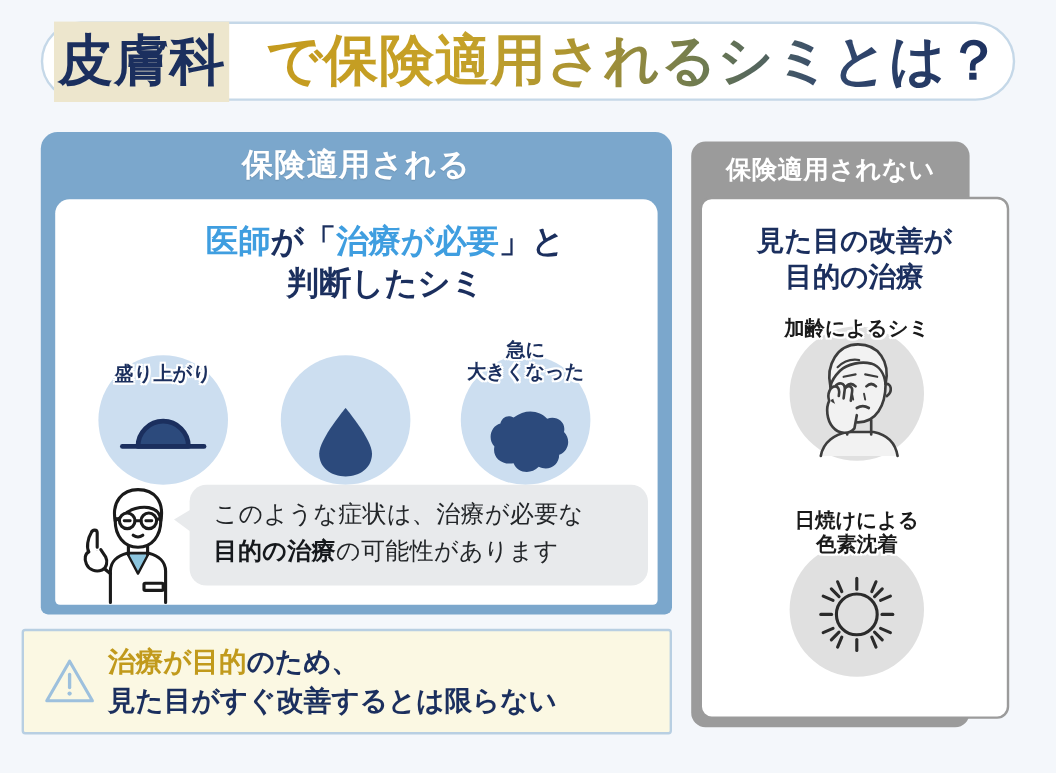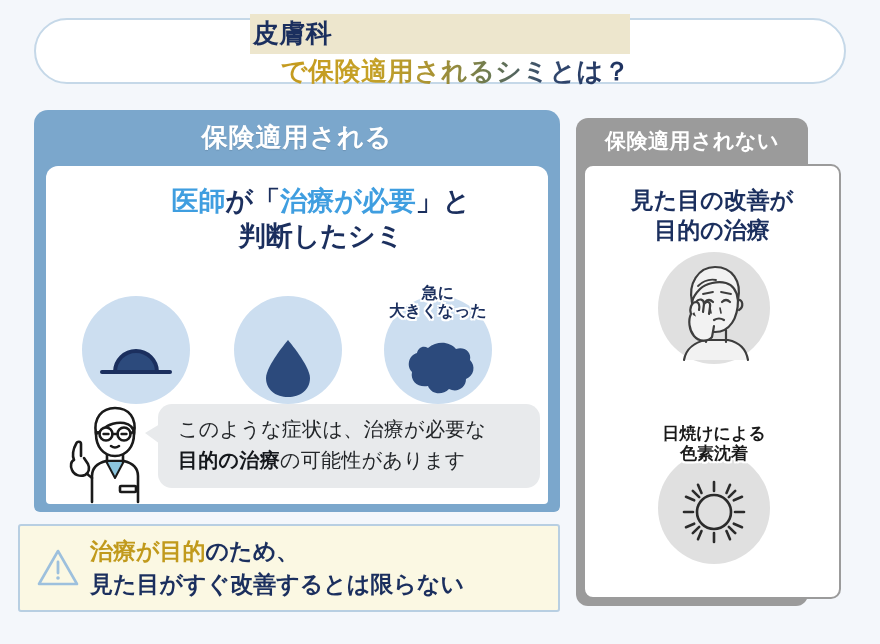--- a/index.html
+++ b/index.html
@@ -22,26 +22,26 @@
     height: 66px;
     background: #ffffff;
     border: 2px solid #c5d8e8;
     border-radius: 33px;
     display: flex;
     align-items: center;
     justify-content: center;
   }
   #title-text {
     font-family: "Liberation Serif", "DejaVu Serif", serif;
-    font-size: 26px;
+    font-size: 46px;
     font-weight: bold;
     letter-spacing: 0.5px;
     white-space: nowrap;
     display: flex;
-    flex-direction: column;
+    align-items: center;
   }
   .title-hl {
     background: #ede6cd;
     color: #1b2f5e;
     padding: 2px 3px 3px 3px;
   }
   .title-grad {
     background-image: linear-gradient(100deg,
         #c49a1e 0%, #c6a228 26%, #a99333 44%,
         #6c7a52 60%, #33496e 76%, #1b2f5e 100%);
@@ -314,20 +314,23 @@
     </div>
 
     <div id="condition-row">
 
       <div class="cond" id="cond-0">
         <div class="cond-circle"></div>
         <svg class="cond-art" viewBox="0 0 108 108">
           <path d="M20 76 L88 76" stroke="#1b2f5e" stroke-width="4" fill="none" stroke-linecap="round"></path>
           <path d="M33 76 a21 21 0 0 1 42 0 Z" fill="#2c4a7c" stroke="#1b2f5e" stroke-width="4" stroke-linejoin="round"></path>
         </svg>
+        <div class="cond-label">
+          <div>盛り上がり</div>
+        </div>
       </div>
 
       <div class="cond" id="cond-1">
         <div class="cond-circle"></div>
         <svg class="cond-art" viewBox="0 0 108 108">
           <path d="M54 44 C54 44 32 70 32 82 C32 94 42 101 54 101 C66 101 76 94 76 82 C76 70 54 44 54 44 Z" fill="#2c4a7c"></path>
         </svg>
       </div>
 
       <div class="cond" id="cond-2">
@@ -400,20 +403,23 @@
 <div id="right-panel">
   <div id="right-panel-header">保険適用されない</div>
 
   <div id="right-inner-card">
     <div id="right-heading">
       <div>見た目の改善が</div>
       <div>目的の治療</div>
     </div>
 
     <div class="excl" id="excl-0">
+      <div class="excl-label">
+        <div>加齢によるシミ</div>
+      </div>
       <div class="excl-circle-wrap">
         <div class="excl-circle"></div>
         <svg class="excl-art" viewBox="0 0 112 112">
           <g fill="#f2f2f2" stroke="#3d3d3d" stroke-width="2.2" stroke-linecap="round" stroke-linejoin="round">
 
             <path d="M26 108 C28 96 38 90 48 88 L70 88 C80 90 88 96 90 108"></path>
 
             <path d="M48 78 L48 90 M68 78 L68 90"></path>
 
             <path d="M34 50 C34 30 43 19 57 19 C71 19 80 30 80 48 C80 66 72 80 57 80 C43 80 34 66 34 50 Z"></path>

